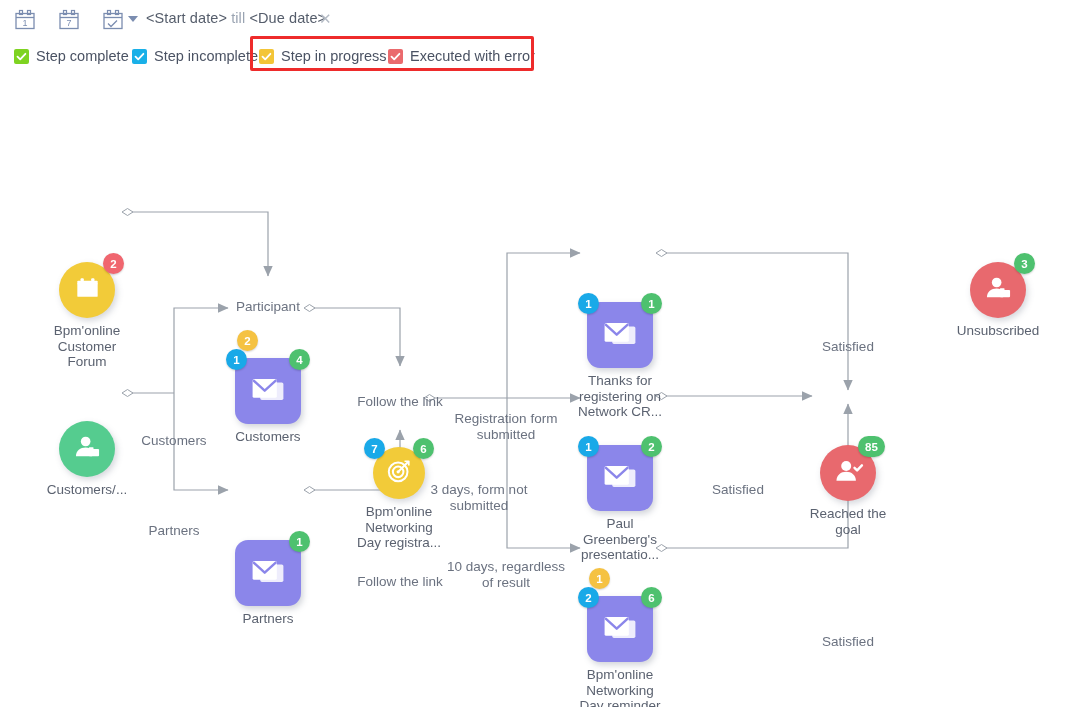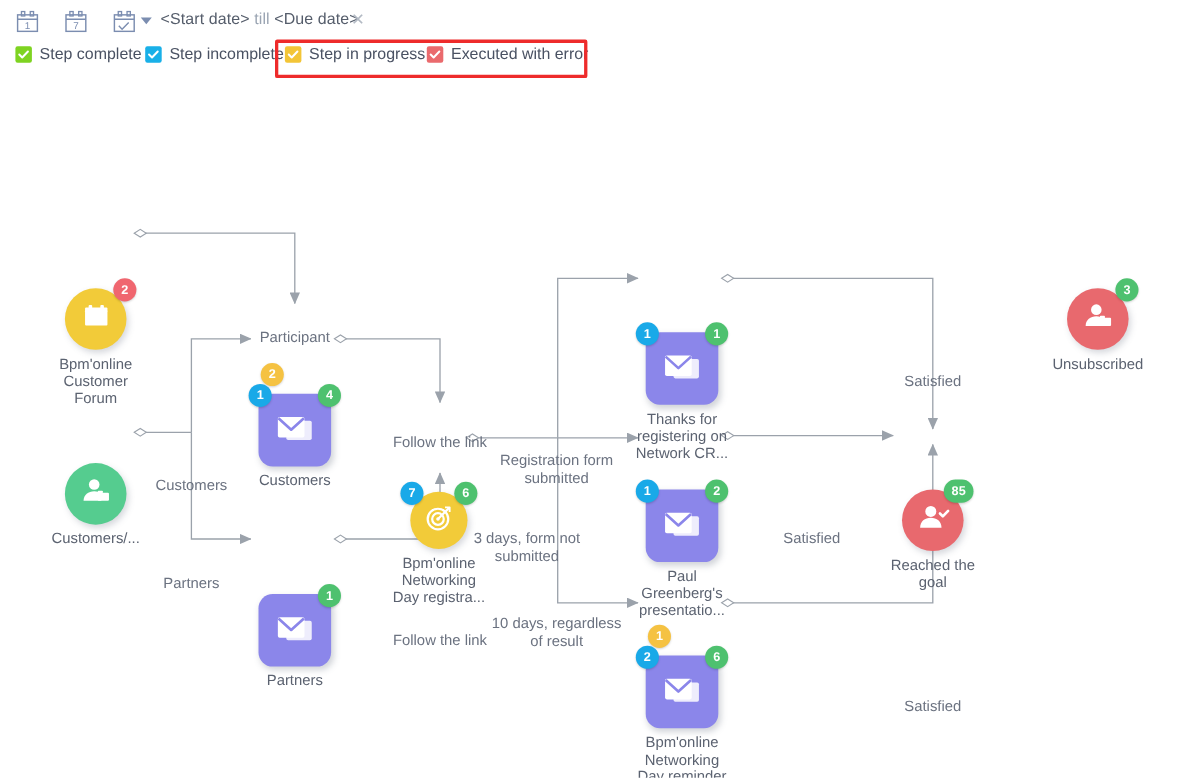--- a/index.html
+++ b/index.html
@@ -35,21 +35,21 @@
   .range-text .till { color: #9aa4b2; }
   .range-clear {
     position: absolute; left: 319px; top: 11px;
     font-size: 15px; color: #b3bac4; cursor: pointer; line-height: 1;
   }
 
   
   .legend { position: absolute; left: 0; top: 42px; height: 28px; }
   .leg-item {
     position: absolute; top: 0; height: 28px;
-    display: flex; align-items: flex-start; cursor: pointer;
+    display: flex; align-items: center; cursor: pointer;
     white-space: nowrap;
   }
   .leg-box {
     width: 15px; height: 15px; border-radius: 2px;
     display: inline-flex; align-items: center; justify-content: center;
     margin-right: 7px; flex: none;
   }
   .leg-box svg { display: block; }
   .leg-label { font-size: 14.5px; color: #4a5263; }
 

